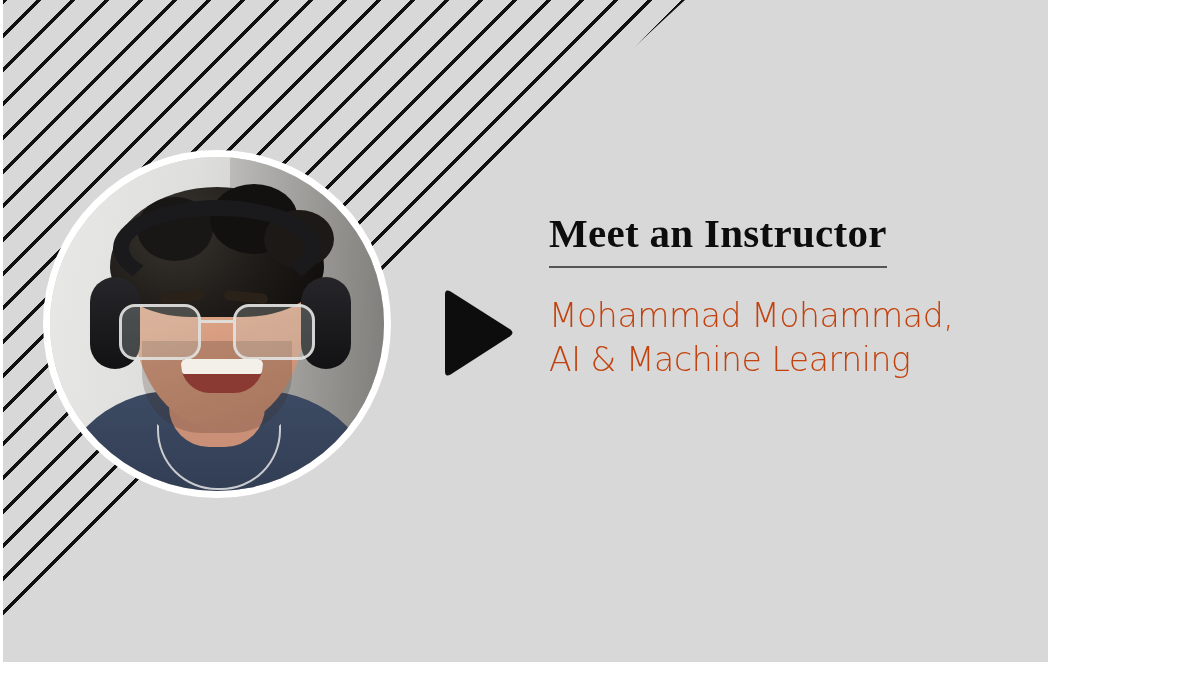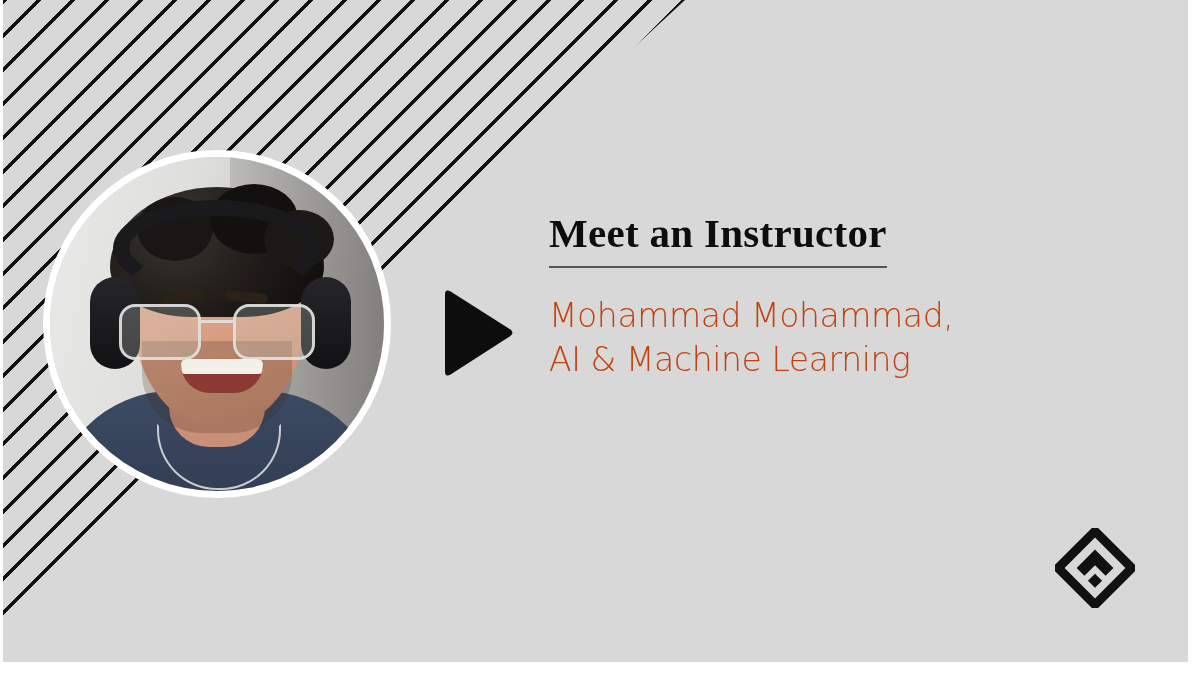--- a/index.html
+++ b/index.html
@@ -3,21 +3,21 @@
 <meta charset="utf-8">
 <title>Meet an Instructor</title>
 <style>
   html, body {
     margin: 0;
     padding: 0;
     background: #ffffff;
   }
   #slide {
     position: relative;
-    width: 1188px;
+    width: 1048px;
     height: 674px;
     overflow: hidden;
     background: #ffffff;
     font-family: "Liberation Sans", sans-serif;
     text-decoration: underline;
   }
 
   
   #canvas {
     position: absolute;

